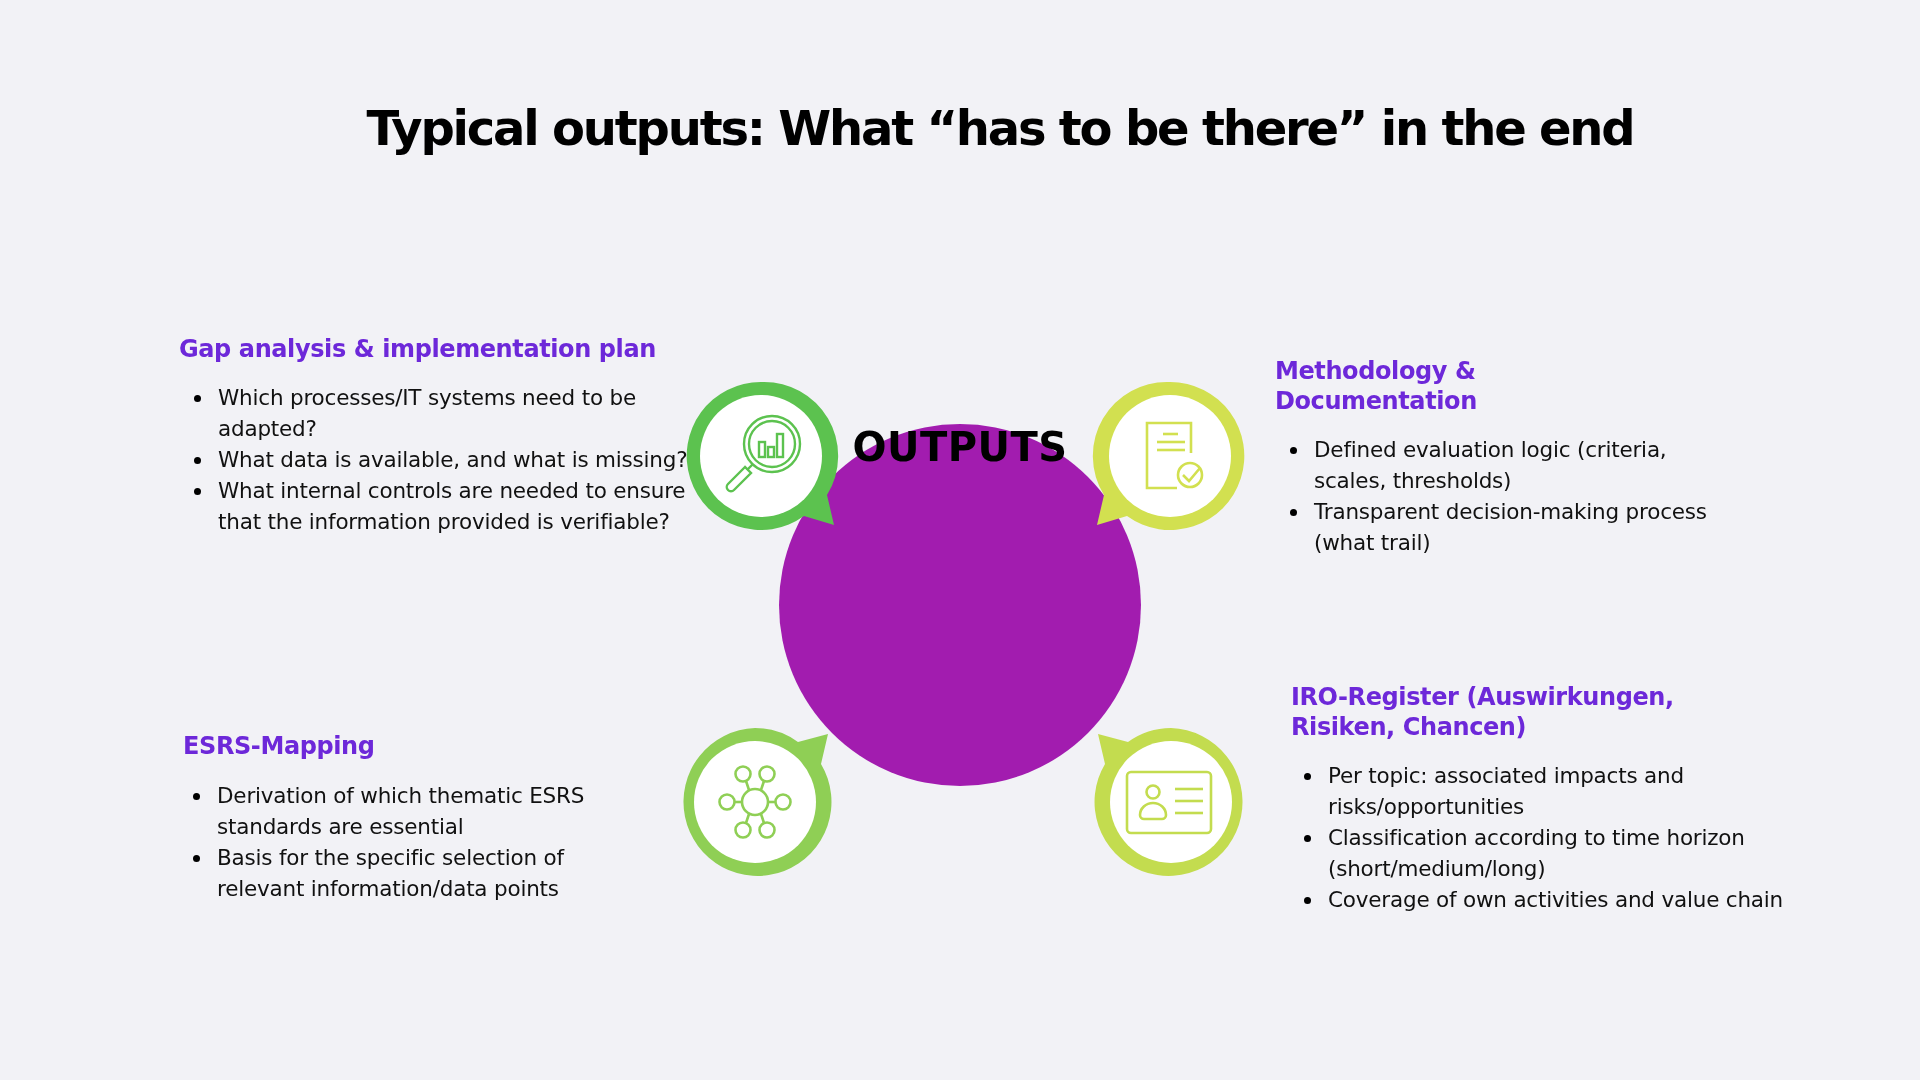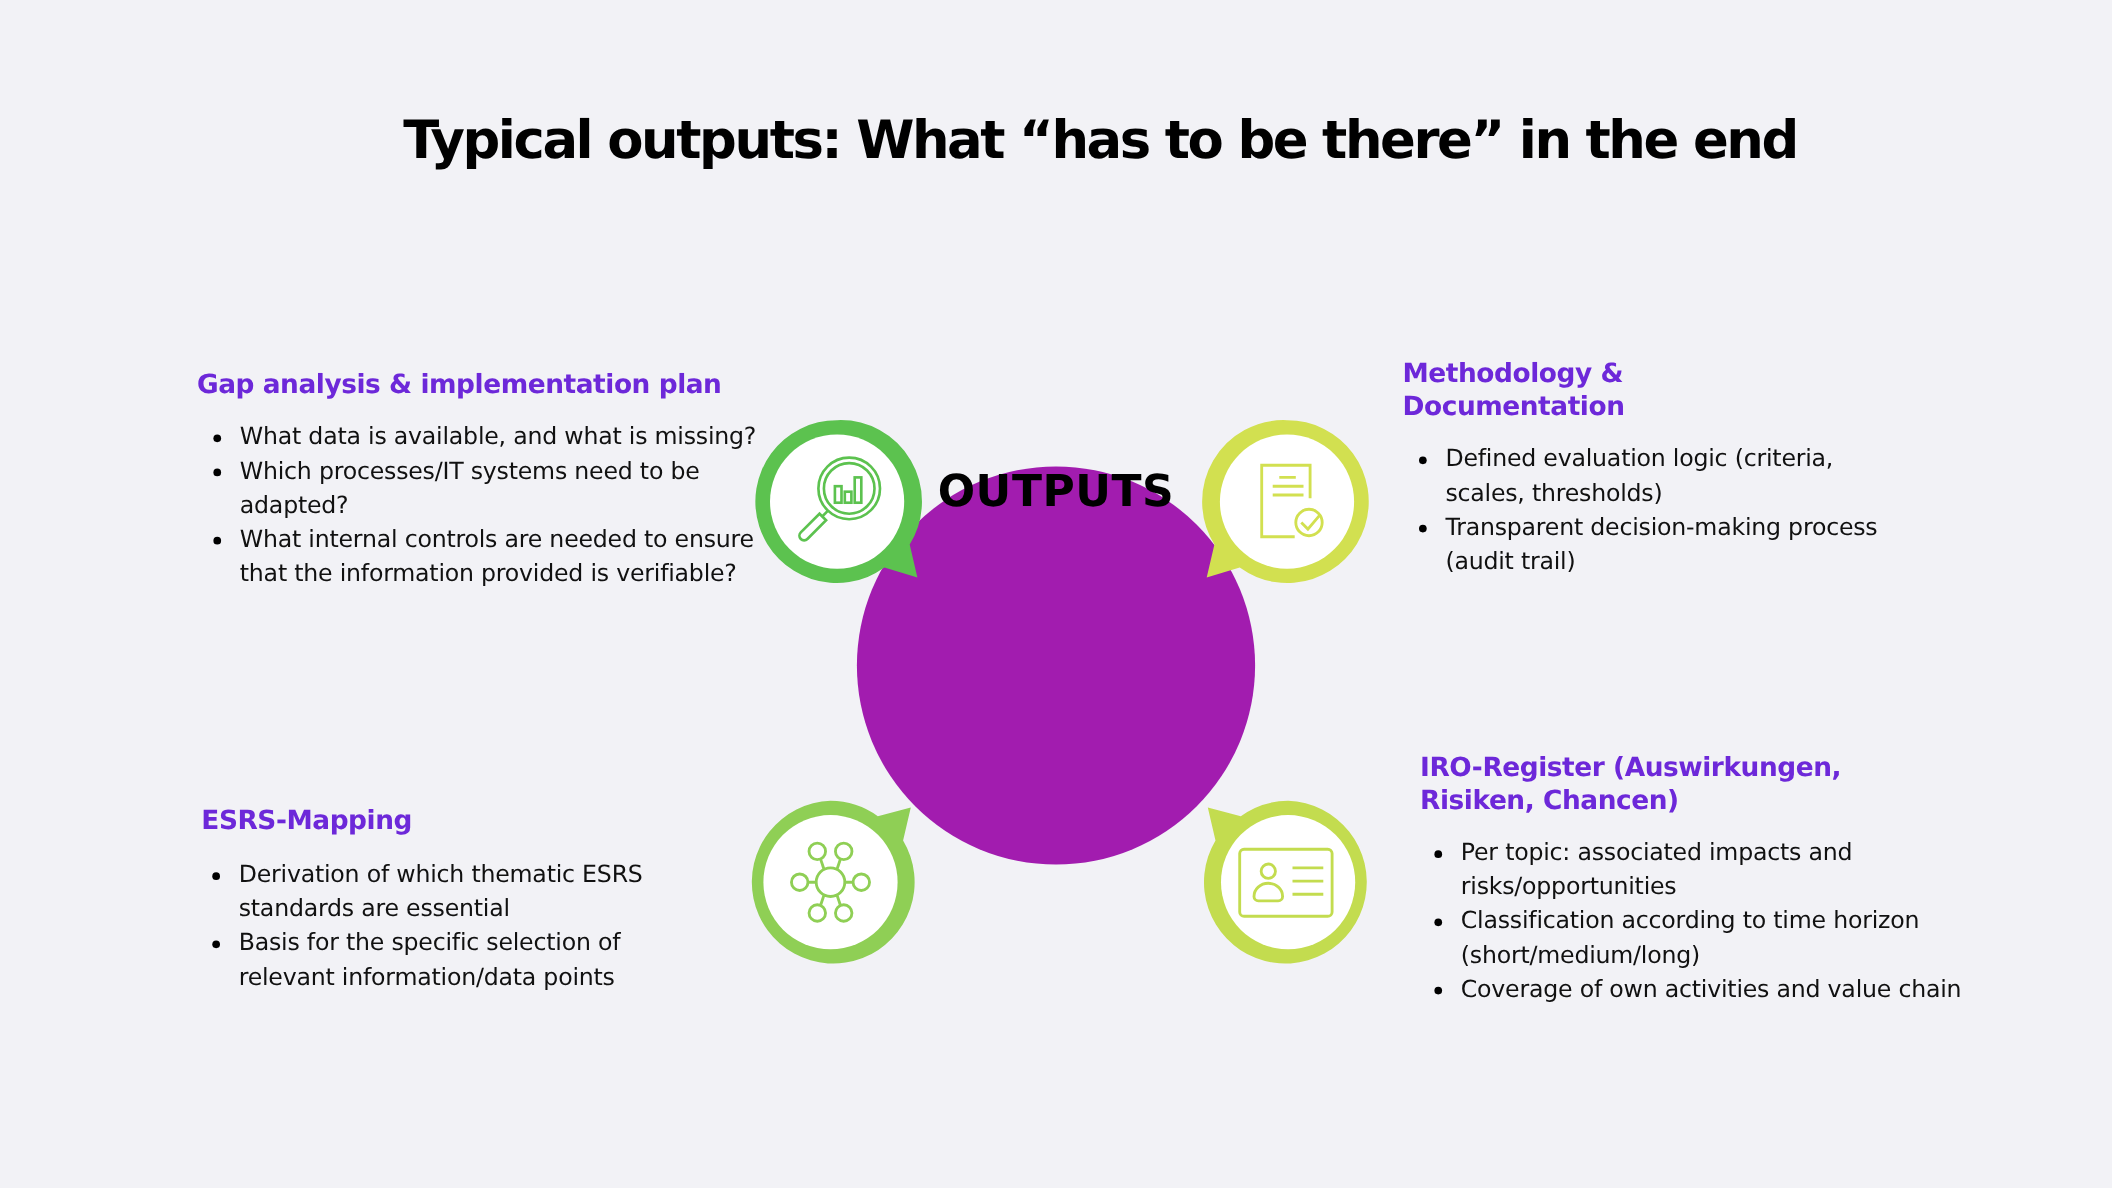--- a/index.html
+++ b/index.html
@@ -162,31 +162,31 @@
       <path d="M89 72 H117"></path>
       <path d="M89 84 H117"></path>
       <path d="M89 96 H117"></path>
     </g>
   </svg>
 </div>
 
 <div class="block" style="left:179px; top:334px; width:520px;">
   <h2>Gap analysis &amp; implementation plan</h2>
   <ul>
+    <li>Which processes/IT systems need to be adapted?</li>
     <li>What data is available, and what is missing?</li>
-    <li>Which processes/IT systems need to be adapted?</li>
     <li>What internal controls are needed to ensure that the information provided is verifiable?</li>
   </ul>
 </div>
 
 <div class="block" style="left:1275px; top:324px; width:440px;">
-  <h2 style="width:240px;">Methodology &amp; Documentation</h2>
+  <h2 style="width:240px;margin-top:32px;">Methodology &amp; Documentation</h2>
   <ul>
     <li>Defined evaluation logic (criteria, scales, thresholds)</li>
-    <li>Transparent decision-making process (audit trail)</li>
+    <li>Transparent decision-making process (what trail)</li>
   </ul>
 </div>
 
 <div class="block" style="left:183px; top:731px; width:440px;">
   <h2>ESRS-Mapping</h2>
   <ul style="padding-left:34px;margin-top:19px;">
     <li>Derivation of which thematic ESRS standards are essential</li>
     <li>Basis for the specific selection of relevant information/data points</li>
   </ul>
 </div>

